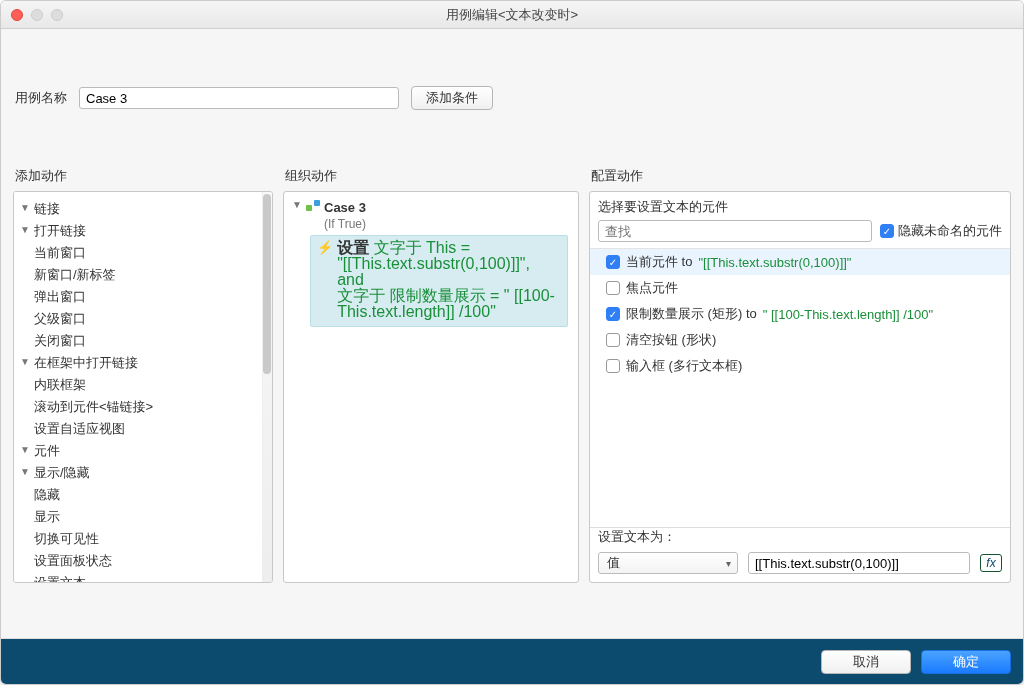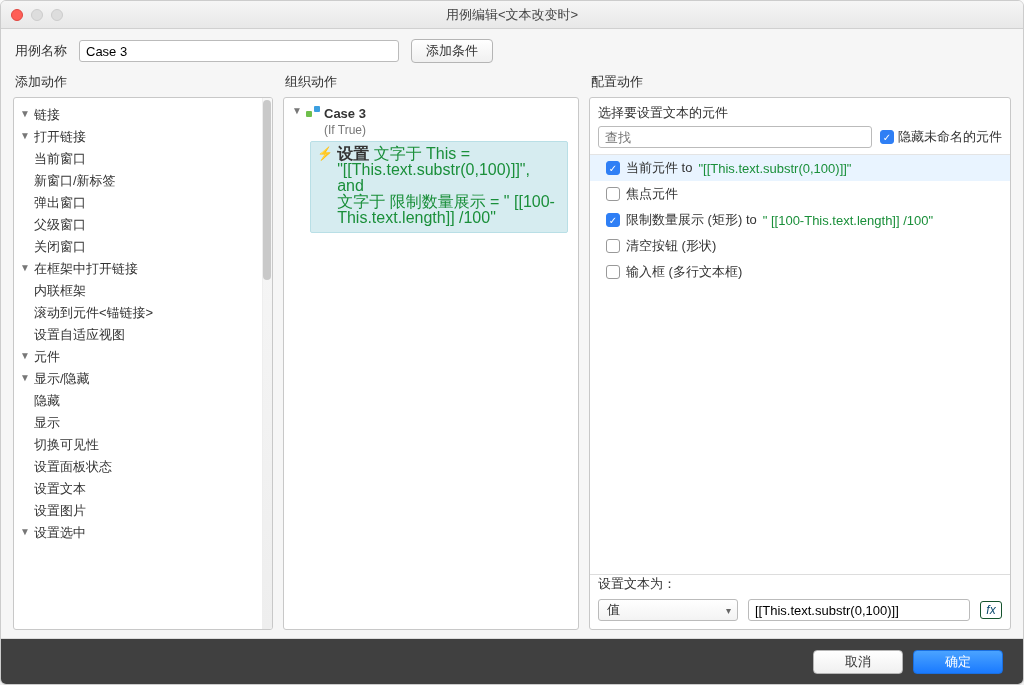--- a/index.html
+++ b/index.html
@@ -1,17 +1,17 @@
 <!DOCTYPE html>
 <html><head>
 <meta charset="utf-8">
 <style>
 * { box-sizing: border-box; margin: 0; padding: 0; }
 body { font-family: -apple-system, "Helvetica Neue", Arial, sans-serif; font-size: 13px; color: #333; background: #fff; }
-.window { width: 1024px; height: 685px; border: 1px solid #ccc; border-radius: 6px; overflow: hidden; display: flex; flex-direction: column; box-shadow: 0 8px 24px rgba(0,0,0,0.15); margin: 0 auto; background: #f6f6f6; }
+.window { width: 1024px; height: 685px; border: 1px solid #ccc; border-radius: 6px; overflow: hidden; display: flex; flex-direction: column; box-shadow: 0 8px 24px rgba(0,0,0,0.15); margin: 0 auto; background: #f6f6f6; gap: 47px; }
 .titlebar { height: 28px; background: linear-gradient(#f5f5f5,#e8e8e8); border-bottom: 1px solid #d0d0d0; display: flex; align-items: center; position: relative; }
 .traffic { display: flex; gap: 8px; margin-left: 10px; }
 .dot { width: 12px; height: 12px; border-radius: 50%; }
 .dot.red { background: #ff5f57; border: 1px solid #e04640; }
 .dot.grey { background: #ddd; border: 1px solid #ccc; }
 .title { position: absolute; left: 0; right: 0; text-align: center; font-size: 13px; color: #444; pointer-events: none; }
 .toprow { display: flex; align-items: center; gap: 12px; padding: 10px 14px 6px; }
 .toprow label { color: #333; }
 .textinput { height: 22px; border: 1px solid #bbb; border-radius: 3px; padding: 0 6px; background: #fff; font-size: 13px; }
 .btn { height: 24px; padding: 0 14px; border: 1px solid #b5b5b5; border-radius: 4px; background: linear-gradient(#fff,#f0f0f0); font-size: 13px; color: #333; cursor: pointer; }
@@ -47,21 +47,21 @@
 .cfg-list { border-top: 1px solid #e4e4e4; }
 .cfg-item { display: flex; align-items: center; gap: 6px; padding: 4px 8px 4px 16px; font-size: 13px; }
 .cfg-item.sel { background: #e9f4ff; }
 .cfg-item .g { color: #1a8f3a; }
 .cfg-bot { border-top: 1px solid #ddd; padding: 0 8px 8px; }
 .cfg-bot .lab { margin-bottom: 6px; color: #333; }
 .cfg-row { display: flex; gap: 10px; align-items: center; }
 .select { height: 22px; border: 1px solid #bbb; border-radius: 3px; background: linear-gradient(#fff,#f3f3f3); padding: 0 20px 0 8px; font-size: 13px; position: relative; min-width: 140px; display: flex; align-items: center; }
 .select::after { content: "▾"; position: absolute; right: 6px; color: #666; font-size: 10px; }
 .fx { width: 22px; height: 18px; border: 1px solid #14532d; border-radius: 3px; background: #fff; font-size: 12px; font-style: italic; display: flex; align-items: center; justify-content: center; color: #0c4a6e; cursor: pointer; }
-.footer { height: 46px; border-top: 1px solid #ddd; display: flex; align-items: center; justify-content: flex-end; gap: 10px; padding: 0 20px; background: #404040; }
+.footer { height: 46px; border-top: 1px solid #ddd; display: flex; align-items: center; justify-content: flex-end; gap: 10px; padding: 0 12px; background: #0c4a6e; }
 .casecfg-box { display: flex; flex-direction: column; height: 100%; }
 .iconrp { width: 14px; height: 12px; display: inline-block; position: relative; }
 .iconrp::before { content: ""; position: absolute; left: 0; top: 5px; width: 6px; height: 6px; background: #6fbf4b; border-radius: 1px; }
 .iconrp::after { content: ""; position: absolute; right: 0; top: 0; width: 6px; height: 6px; background: #3c9fe0; border-radius: 1px; }
 .scrollhint { position: absolute; top: 0; right: 0; bottom: 0; width: 10px; background: linear-gradient(#f8f8f8,#eee); border-left: 1px solid #eee; }
 .scrollthumb { position: absolute; right: 1px; top: 2px; width: 8px; height: 180px; background: #c9c9c9; border-radius: 4px; }
 </style>
 </head>
 <body>
 

